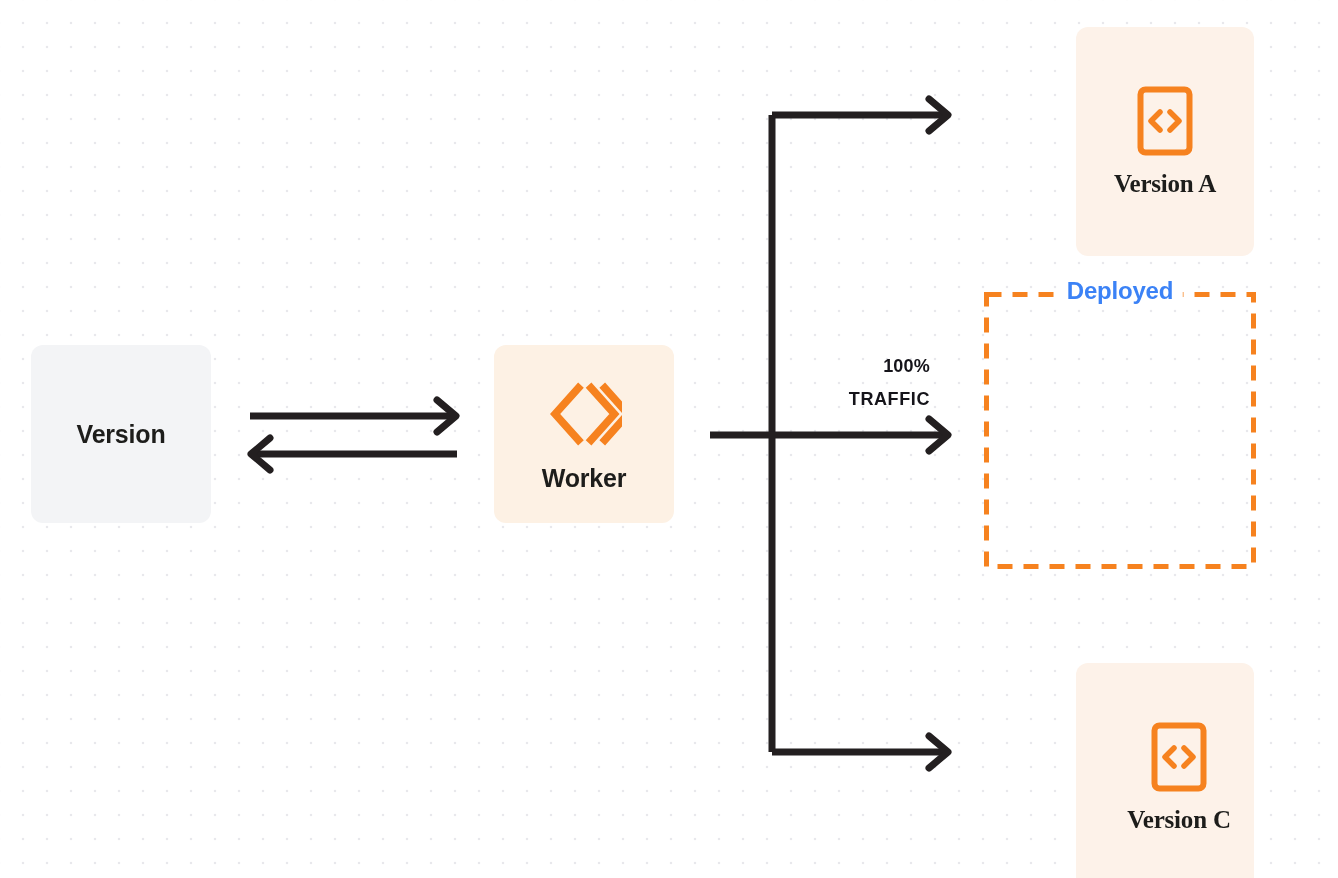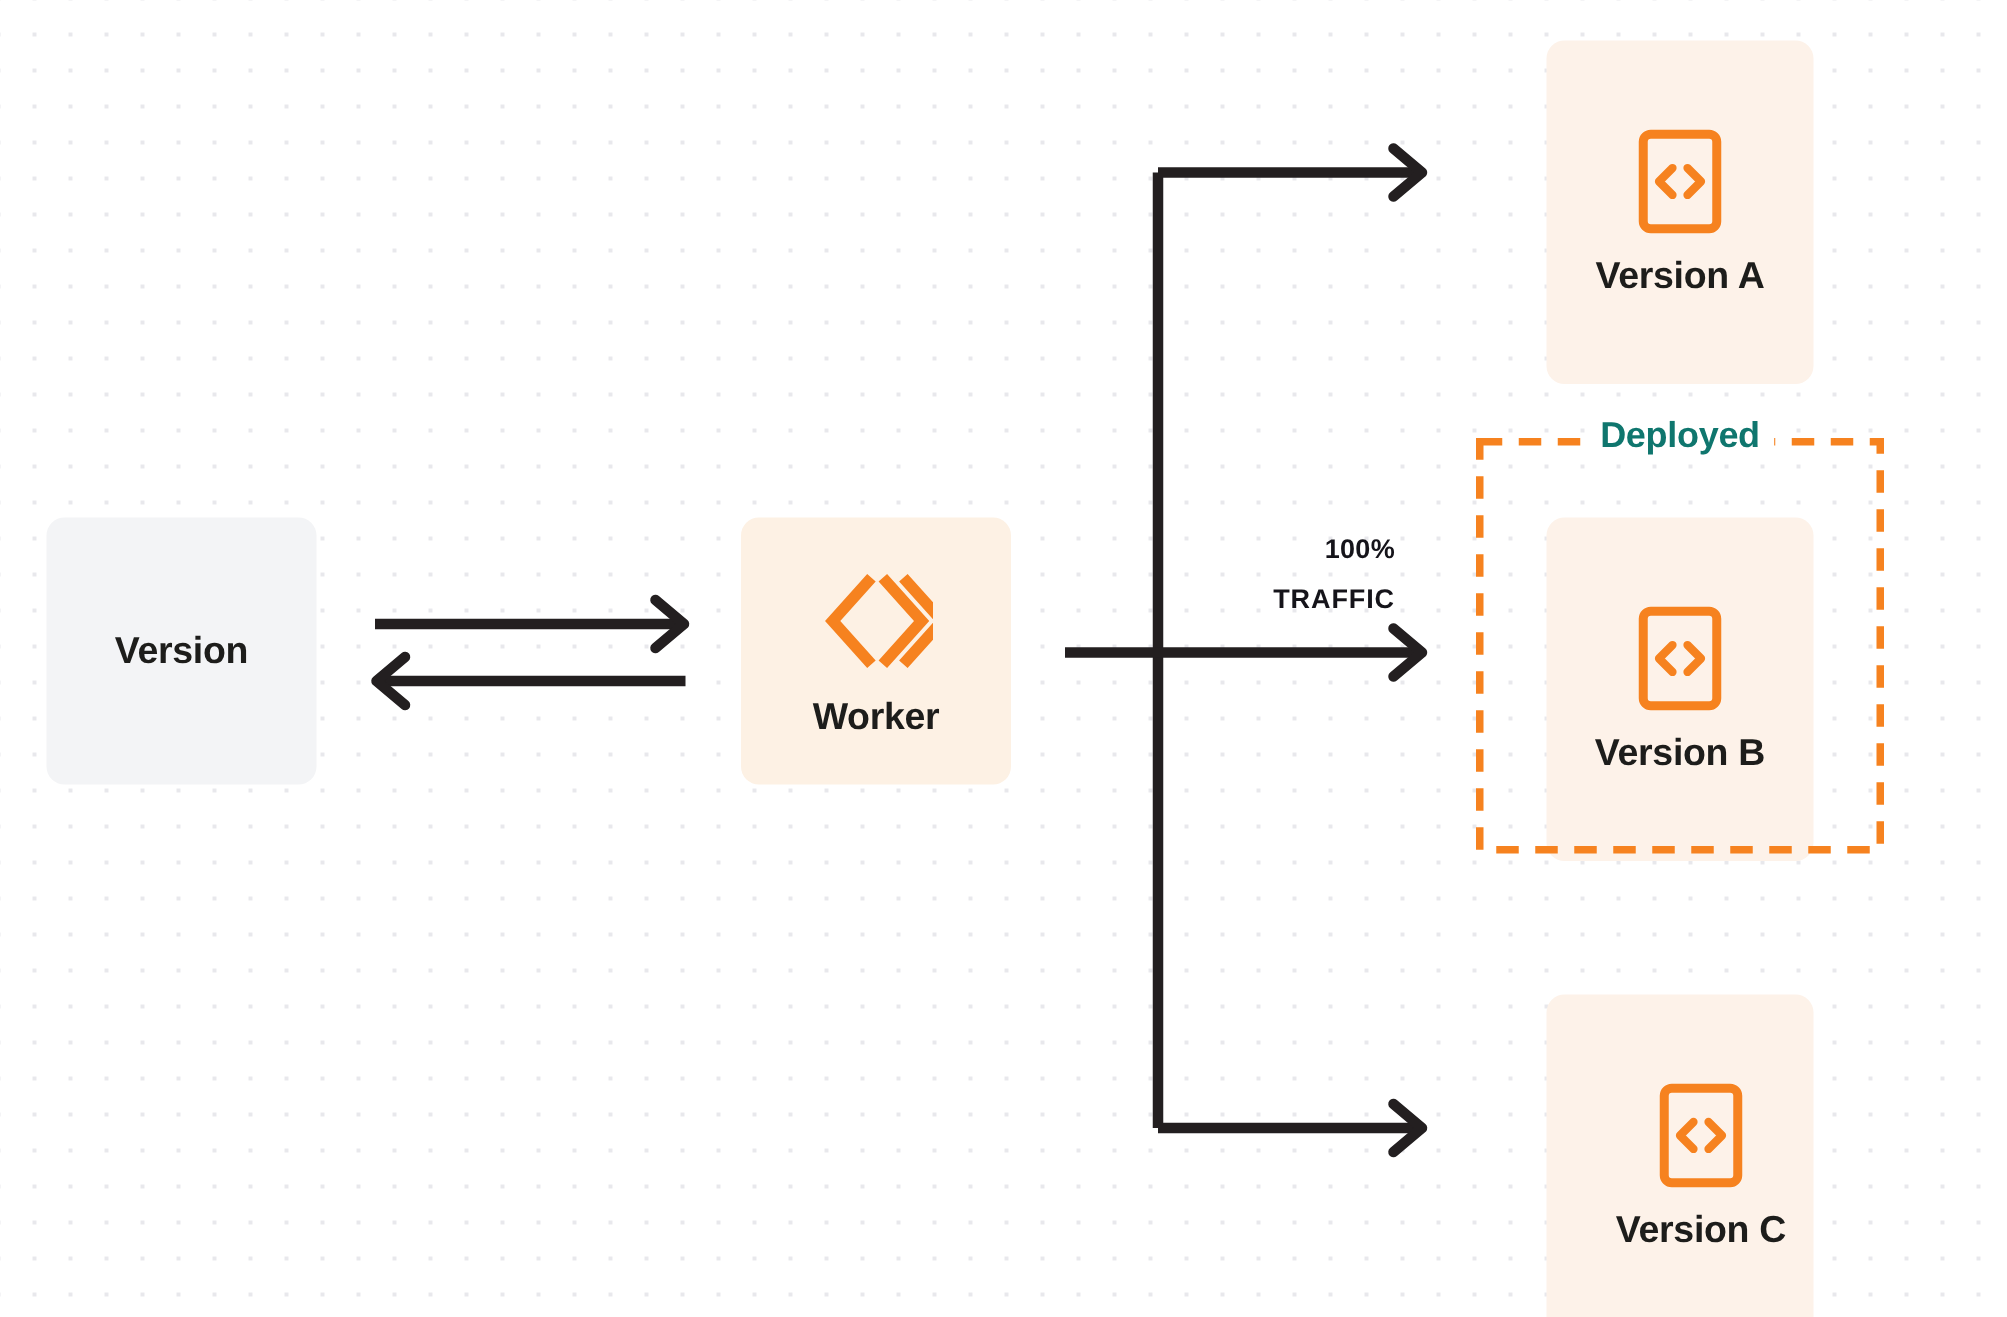--- a/index.html
+++ b/index.html
@@ -65,24 +65,25 @@
     margin-top: 12px;
   }
   .worker-icon {
     width: 76px;
     height: 76px;
     display: block;
   }
 
   
   .version-node {
-    left: 1031px;
+    left: 1076px;
     width: 178px;
     height: 229px;
     background: #fdf2e9;
+    font-family: Liberation Serif, serif;
   }
   #version-a-node { top: 27px; }
   #version-b-node { top: 345px; }
   #version-c-node { top: 663px; padding-left: 28px; }
   .version-node .node-label {
     font-size: 25px;
     margin-top: 13px;
   }
   .code-icon {
     width: 58px;
@@ -107,21 +108,21 @@
     height: 100%;
     overflow: visible;
   }
   #deployed-label {
     position: absolute;
     left: 50%;
     top: -1px;
     transform: translate(-50%, -50%);
     background: #ffffff;
     padding: 0 10px;
-    color: #0f766e;
+    color: #3b82f6;
     font-size: 24px;
     font-weight: bold;
     letter-spacing: -0.2px;
     white-space: nowrap;
     line-height: 1;
   }
 
   
   #connectors {
     position: absolute;
@@ -174,30 +175,20 @@
     <span class="code-icon">
       <svg viewBox="0 0 58 72" width="58" height="72" aria-hidden="true">
         <rect x="4.5" y="4.5" width="49" height="63" rx="5" ry="5" fill="none" stroke="#f6821f" stroke-width="6"></rect>
         <polyline points="24,27 15,36 24,45" fill="none" stroke="#f6821f" stroke-width="5.5" stroke-linecap="round" stroke-linejoin="round"></polyline>
         <polyline points="34,27 43,36 34,45" fill="none" stroke="#f6821f" stroke-width="5.5" stroke-linecap="round" stroke-linejoin="round"></polyline>
       </svg>
     </span>
     <span class="node-label">Version A</span>
   </div>
 
-  <div class="node version-node" id="version-b-node">
-    <span class="code-icon">
-      <svg viewBox="0 0 58 72" width="58" height="72" aria-hidden="true">
-        <rect x="4.5" y="4.5" width="49" height="63" rx="5" ry="5" fill="none" stroke="#f6821f" stroke-width="6"></rect>
-        <polyline points="24,27 15,36 24,45" fill="none" stroke="#f6821f" stroke-width="5.5" stroke-linecap="round" stroke-linejoin="round"></polyline>
-        <polyline points="34,27 43,36 34,45" fill="none" stroke="#f6821f" stroke-width="5.5" stroke-linecap="round" stroke-linejoin="round"></polyline>
-      </svg>
-    </span>
-    <span class="node-label">Version B</span>
-  </div>
 
   <div class="node version-node" id="version-c-node">
     <span class="code-icon">
       <svg viewBox="0 0 58 72" width="58" height="72" aria-hidden="true">
         <rect x="4.5" y="4.5" width="49" height="63" rx="5" ry="5" fill="none" stroke="#f6821f" stroke-width="6"></rect>
         <polyline points="24,27 15,36 24,45" fill="none" stroke="#f6821f" stroke-width="5.5" stroke-linecap="round" stroke-linejoin="round"></polyline>
         <polyline points="34,27 43,36 34,45" fill="none" stroke="#f6821f" stroke-width="5.5" stroke-linecap="round" stroke-linejoin="round"></polyline>
       </svg>
     </span>
     <span class="node-label">Version C</span>

